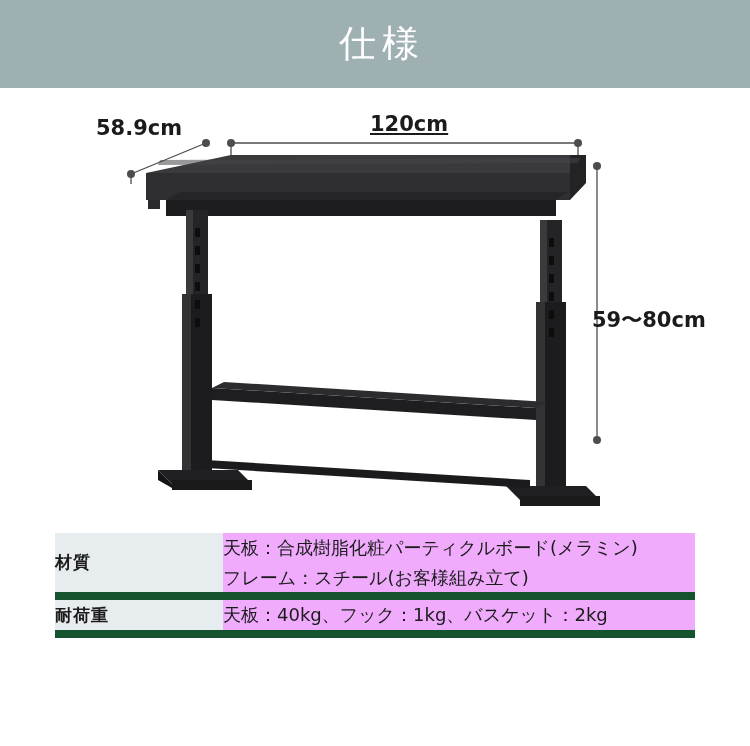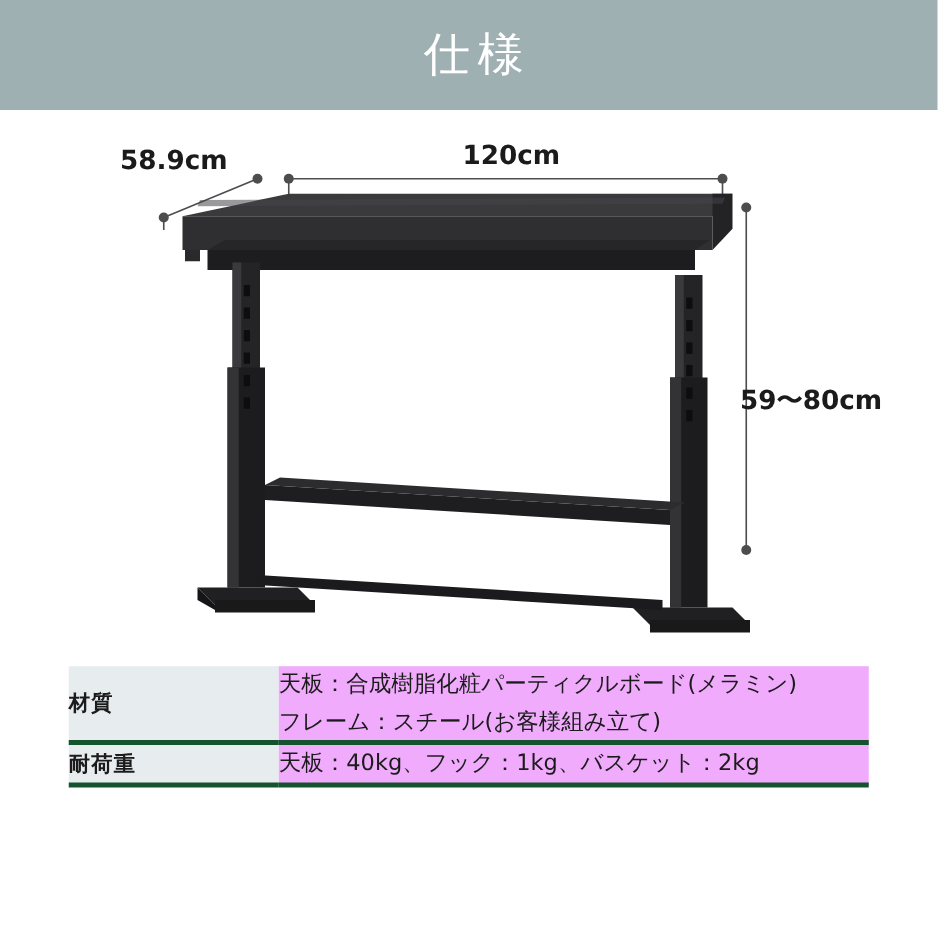--- a/index.html
+++ b/index.html
@@ -55,34 +55,34 @@
   }
   .dim-label {
     position: absolute;
     font-family: "DejaVu Sans", sans-serif;
     font-weight: bold;
     font-size: 21px;
     color: #1b1b1b;
     white-space: nowrap;
   }
   .dim-depth  { left: 96px;  top: 28px; }
-  .dim-width  { left: 370px; top: 24px; }
+  .dim-width  { left: 370px; top: 24px; text-decoration: underline; }
   .dim-height { left: 592px; top: 218px; }
 
   
   .spec-table {
     position: absolute;
     left: 55px;
     top: 533px;
     width: 640px;
     border-collapse: collapse;
     font-family: "DejaVu Sans", sans-serif;
   }
   .spec-table tr {
-    border-bottom: 4px solid #14532d;
+    border-bottom: 8px solid #14532d;
   }
   .spec-table td {
     vertical-align: middle;
     padding: 0;
   }
   .cell-label {
     width: 168px;
     background: #e7ecef;
     font-weight: bold;
     font-size: 17px;

